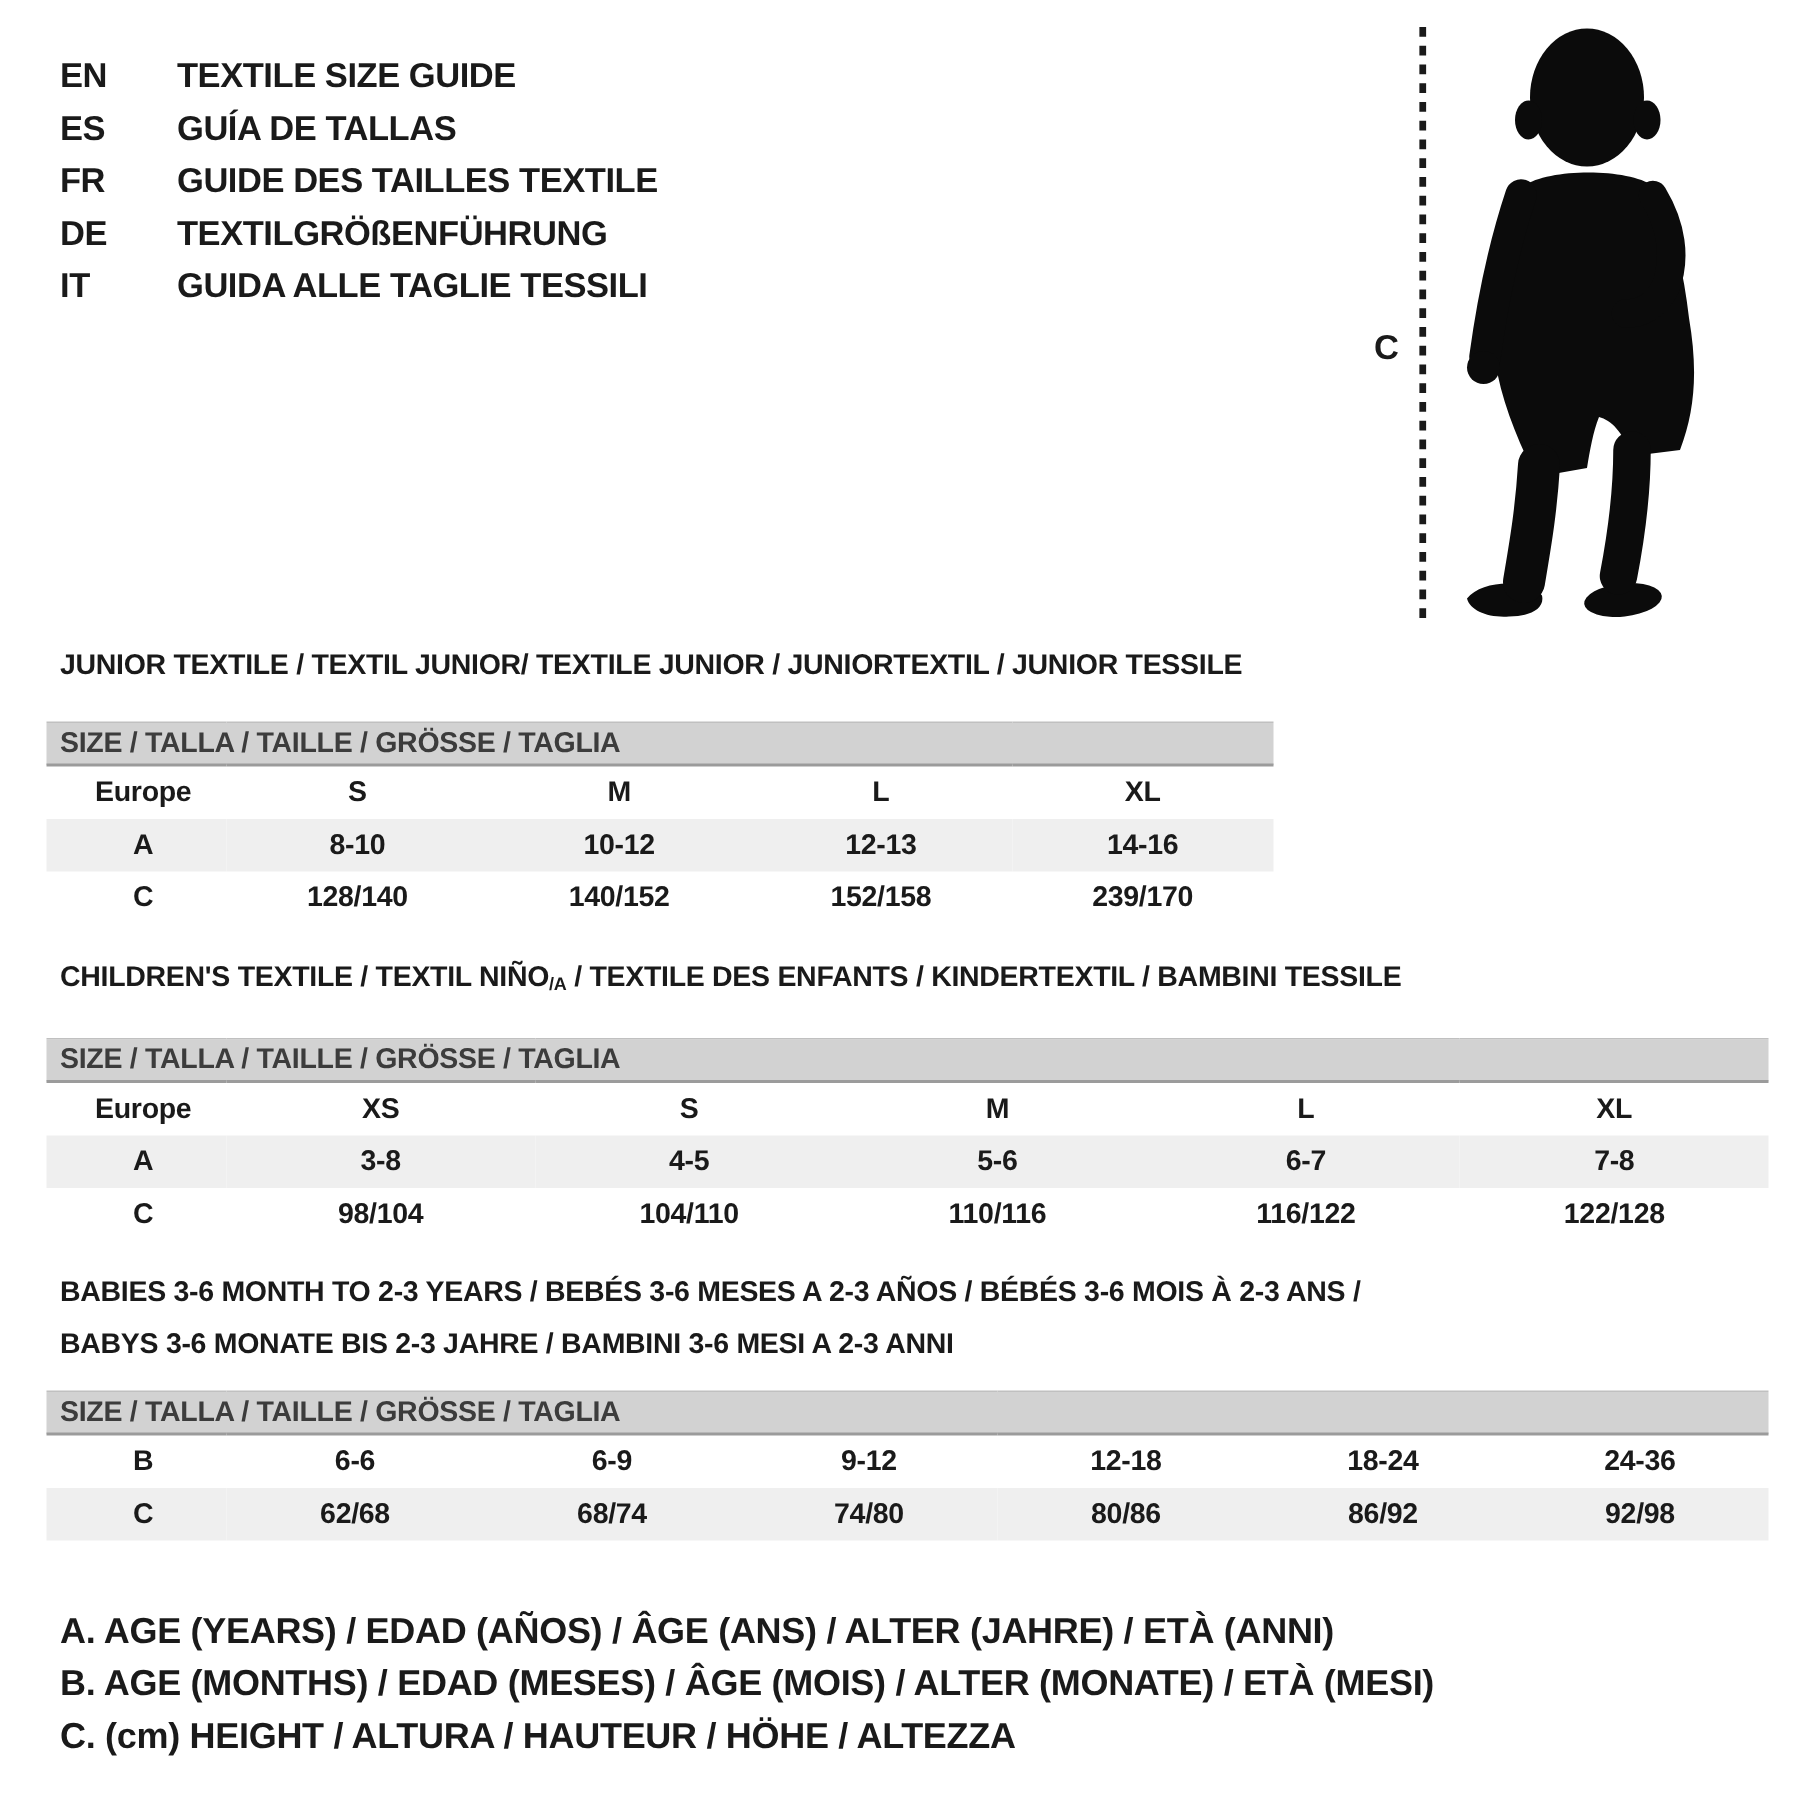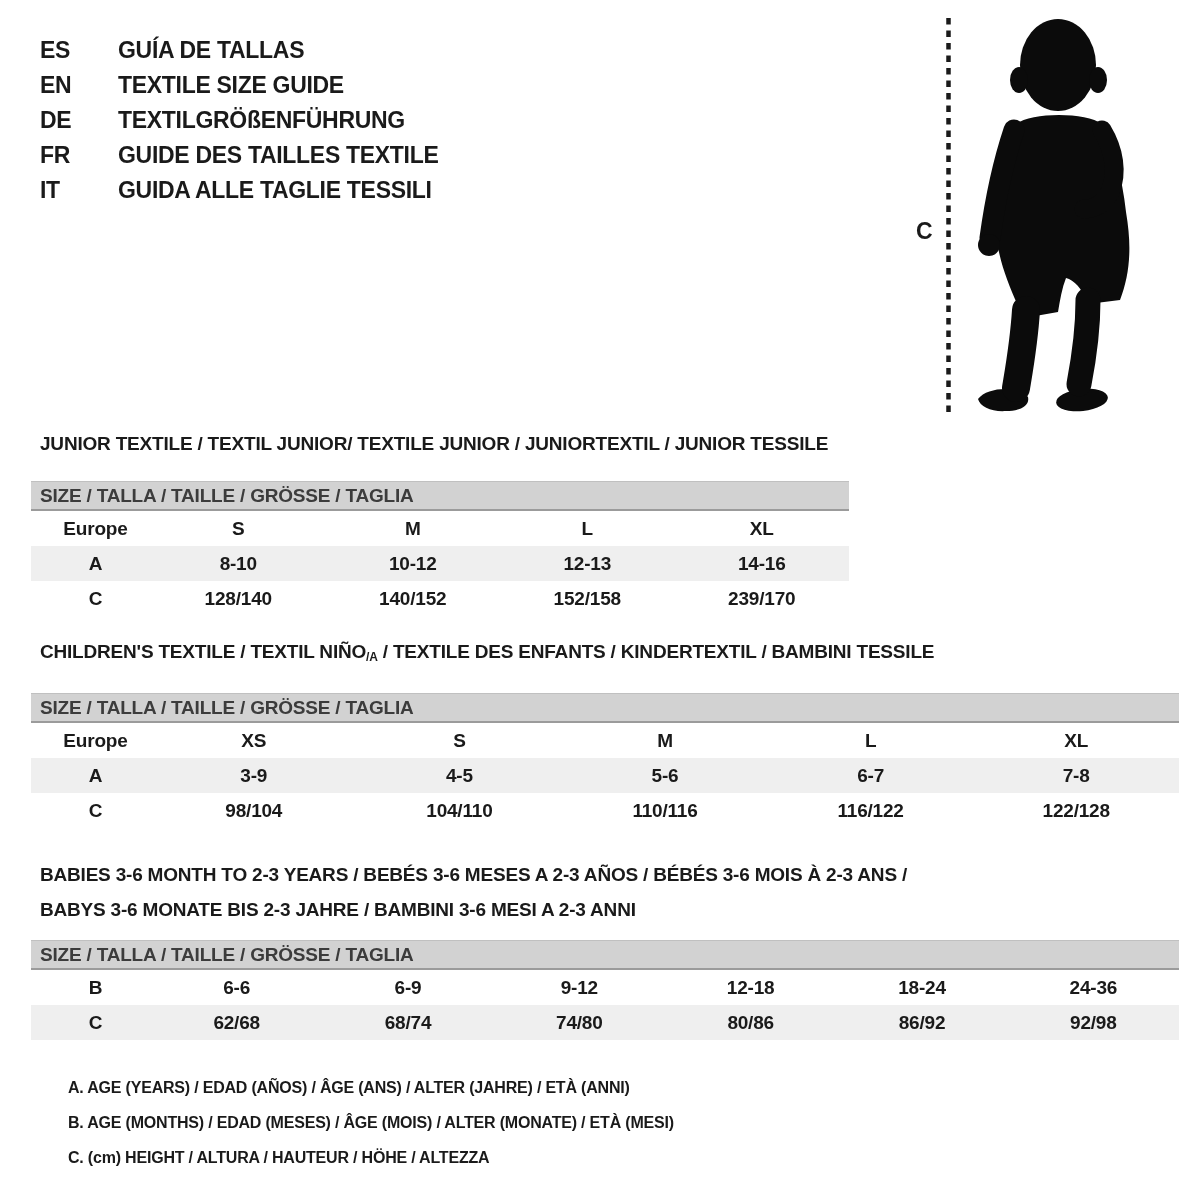--- a/index.html
+++ b/index.html
@@ -30,21 +30,21 @@
   #junior-section   { top:432px; }
   #children-section { top:640px; }
   #babies-section   { top:844px; }
 
   .section-title {
     margin:0 0 0 9px;
     font-size:19px; font-weight:700; letter-spacing:-0.2px;
     line-height:24px; white-space:nowrap;
   }
   .section-title .sub { font-size:12px; vertical-align:-3px; font-weight:700; }
-  #babies-section .section-title { line-height:35px;margin-top:13px; }
+  #babies-section .section-title { line-height:35px; }
 
   table.size-table { border-collapse:collapse; table-layout:fixed; }
   #junior-section   table { width:818px;  margin-top:25px; }
   #children-section table { width:1148px; margin-top:24px; }
   #babies-section   table { width:1148px; margin-top:13px; }
 
   td {
     font-size:19px; font-weight:700; letter-spacing:-0.2px;
     height:35px; padding:0; text-align:center; white-space:nowrap;
   }
@@ -54,43 +54,43 @@
     border-top:1px solid #c0c0c0;
     border-bottom:2px solid #9b9b9b;
   }
   td.row-label { text-align:center; padding-left:9px; }
   tr.alt td { background:#efefef; }
   col.label-col { width:120px; }
 
   
   .legend { position:absolute; top:1070px; left:40px; }
   .legend-line {
-    font-size:16px; font-weight:700; letter-spacing:-0.2px;
-    line-height:35px; white-space:nowrap;margin-left:28px;
+    font-size:24px; font-weight:700; letter-spacing:-0.2px;
+    line-height:35px; white-space:nowrap;
   }
 </style>
 </head>
 <body>
 
 <div class="lang-block">
   <div class="lang-row">
+    <span class="lang-code">EN</span>
+    <span class="lang-title">TEXTILE SIZE GUIDE</span>
+  </div>
+  <div class="lang-row">
     <span class="lang-code">ES</span>
     <span class="lang-title">GUÍA DE TALLAS</span>
   </div>
   <div class="lang-row">
-    <span class="lang-code">EN</span>
-    <span class="lang-title">TEXTILE SIZE GUIDE</span>
+    <span class="lang-code">FR</span>
+    <span class="lang-title">GUIDE DES TAILLES TEXTILE</span>
   </div>
   <div class="lang-row">
     <span class="lang-code">DE</span>
     <span class="lang-title">TEXTILGRÖßENFÜHRUNG</span>
-  </div>
-  <div class="lang-row">
-    <span class="lang-code">FR</span>
-    <span class="lang-title">GUIDE DES TAILLES TEXTILE</span>
   </div>
   <div class="lang-row">
     <span class="lang-code">IT</span>
     <span class="lang-title">GUIDA ALLE TAGLIE TESSILI</span>
   </div>
 </div>
 
 <svg class="dash-line" width="9" height="400" viewBox="0 0 9 400">
   <line x1="4.5" y1="2" x2="4.5" y2="398" stroke="#1a1a1a" stroke-width="4.5" stroke-dasharray="6.5 6"></line>
 </svg>
@@ -186,21 +186,21 @@
     <tr>
       <td class="row-label">Europe</td>
       <td>XS</td>
       <td>S</td>
       <td>M</td>
       <td>L</td>
       <td>XL</td>
     </tr>
     <tr class="alt">
       <td class="row-label">A</td>
-      <td>3-9</td>
+      <td>3-8</td>
       <td>4-5</td>
       <td>5-6</td>
       <td>6-7</td>
       <td>7-8</td>
     </tr>
     <tr>
       <td class="row-label">C</td>
       <td>98/104</td>
       <td>104/110</td>
       <td>110/116</td>

